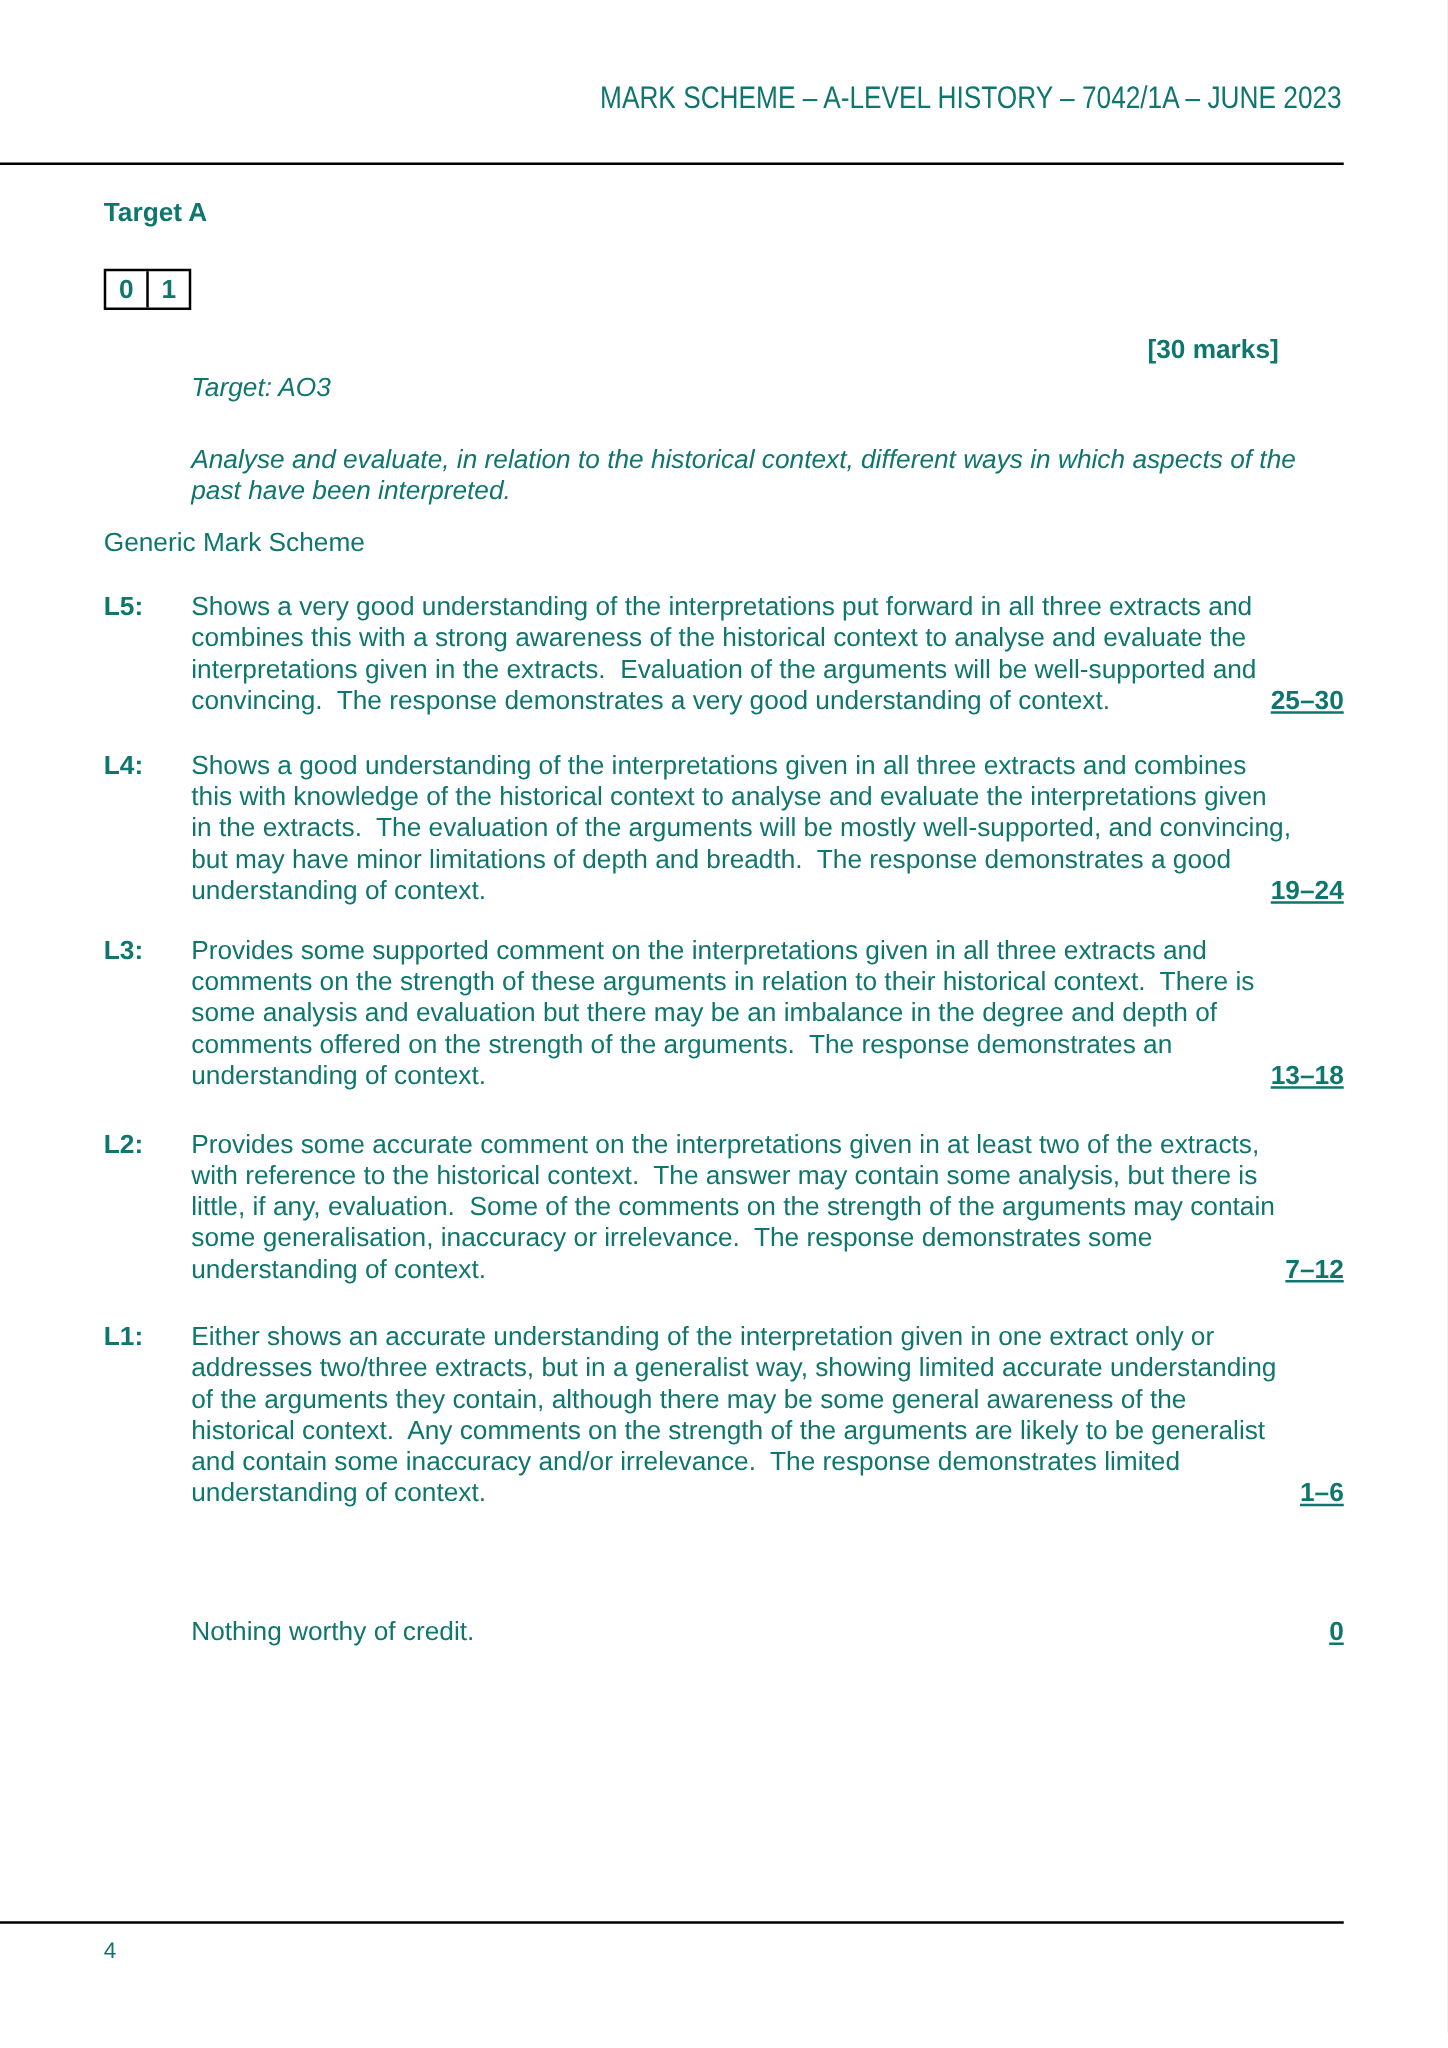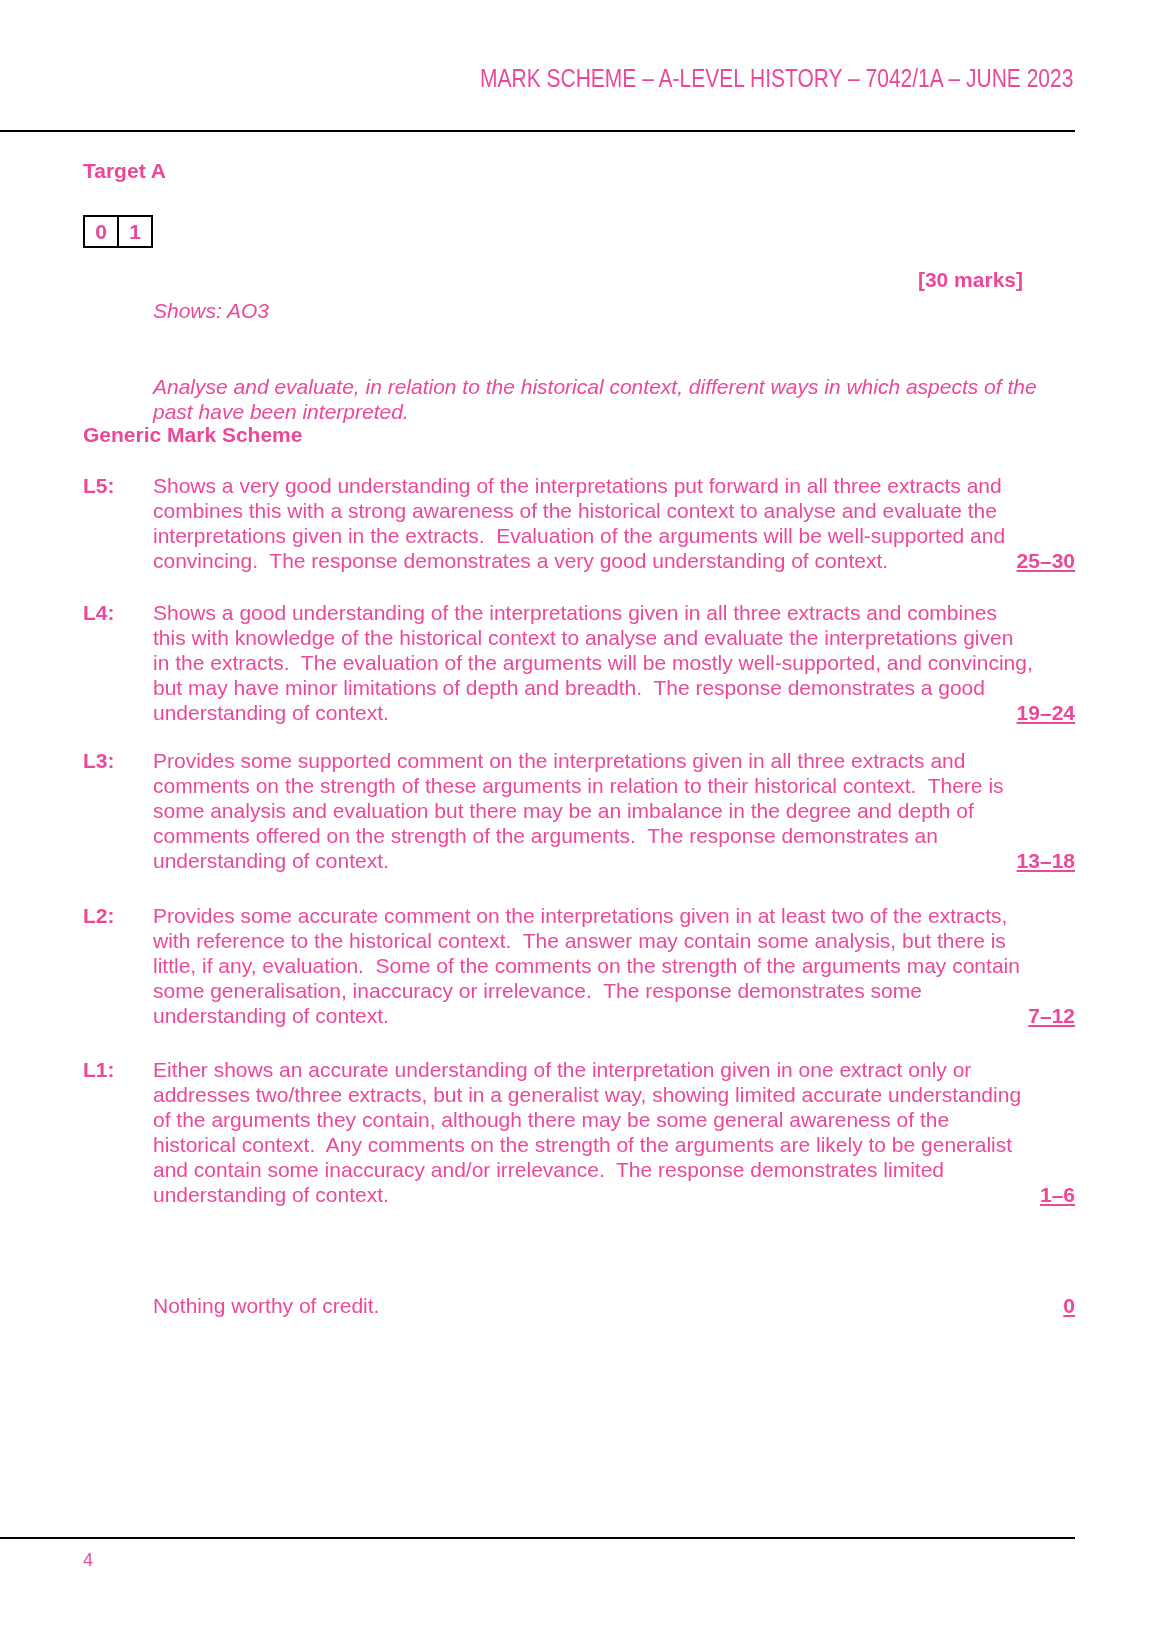--- a/index.html
+++ b/index.html
@@ -2,21 +2,21 @@
 <html><head>
 <meta charset="utf-8">
 <style>
   html, body { margin: 0; padding: 0; background: #e9e9e9; }
   .page {
     position: relative;
     width: 1158px;
     height: 1638px;
     margin: 0 auto;
     background: #ffffff;
-    color: #ec4899;
+    color: #0f766e;
     font-family: "Liberation Sans", "DejaVu Sans", sans-serif;
     font-size: 21px;
     line-height: 25px;
     overflow: hidden;
   }
   .abs { position: absolute; }
   .pre { white-space: pre-wrap; }
   .b { font-weight: normal; margin-top: 37px; }
 
   .header-title {
@@ -52,22 +52,22 @@
     display: flex;
     align-items: center;
     justify-content: center;
     font-weight: bold;
   }
   .qbox .cell + .cell { border-left: 2px solid #000; }
 
   .question-text { top: 213px; left: 167px; width: 810px; }
   .marks-total { top: 267px; right: 135px; font-weight: bold; }
   .target-line { top: 298px; left: 153px; font-style: italic; }
-  .descriptor { top: 374px; left: 153px; width: 900px; font-style: italic; }
-  .generic-heading { top: 422px; left: 83px; font-weight: bold; }
+  .descriptor { top: 355px; left: 153px; width: 900px; font-style: italic; }
+  .generic-heading { top: 422px; left: 83px; font-weight: normal; }
 
   .level { left: 83px; width: 992px; }
   .level .lvl-label { position: absolute; left: 0; top: 0; font-weight: bold; }
   .level .lvl-text { margin-left: 70px; width: 880px; }
   .level .lvl-marks { position: absolute; right: 0; bottom: 0; font-weight: bold; text-decoration: underline; }
 
   .level-l5 { top: 473px; height: 100px; }
   .level-l4 { top: 600px; height: 125px; }
   .level-l3 { top: 748px; height: 125px; }
   .level-l2 { top: 903px; height: 125px; }
@@ -88,21 +88,21 @@
   <div class="abs section-heading">Target A</div>
 
   <div class="abs qbox">
     <div class="cell">0</div>
     <div class="cell">1</div>
   </div>
 
 
   <div class="abs marks-total">[30 marks]</div>
 
-  <div class="abs target-line">Shows: AO3</div>
+  <div class="abs target-line">Target: AO3</div>
 
   <div class="abs descriptor pre">Analyse and evaluate, in relation to the historical context, different ways in which aspects of the past have been interpreted.</div>
 
   <div class="abs generic-heading">Generic Mark Scheme</div>
 
   <div class="abs level level-l5">
     <span class="lvl-label">L5:</span>
     <div class="lvl-text pre">Shows a very good understanding of the interpretations put forward in all three extracts and combines this with a strong awareness of the historical context to analyse and evaluate the interpretations given in the extracts.  Evaluation of the arguments will be well-supported and convincing.  The response demonstrates a very good understanding of context.</div>
     <span class="lvl-marks">25–30</span>
   </div>

